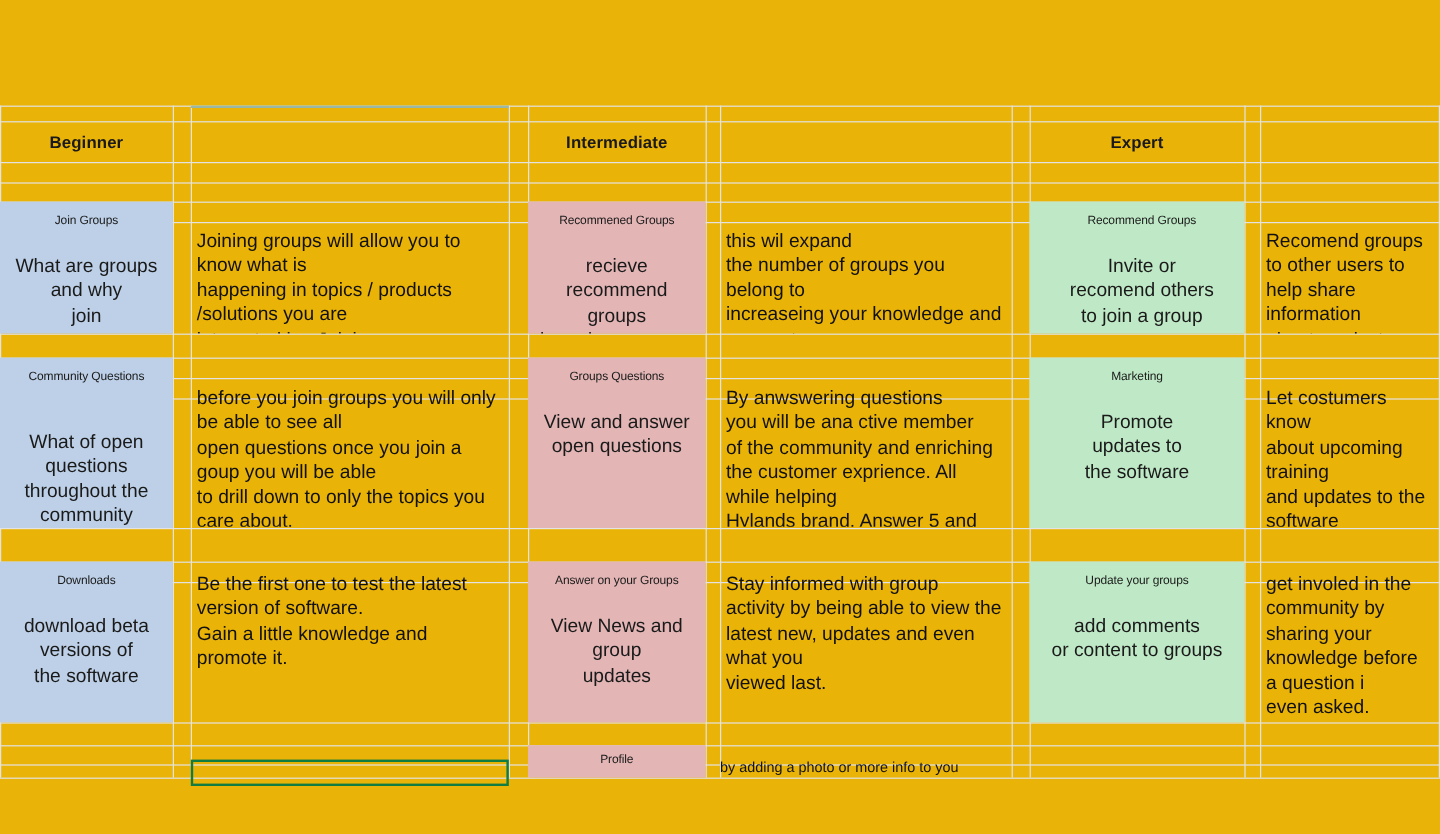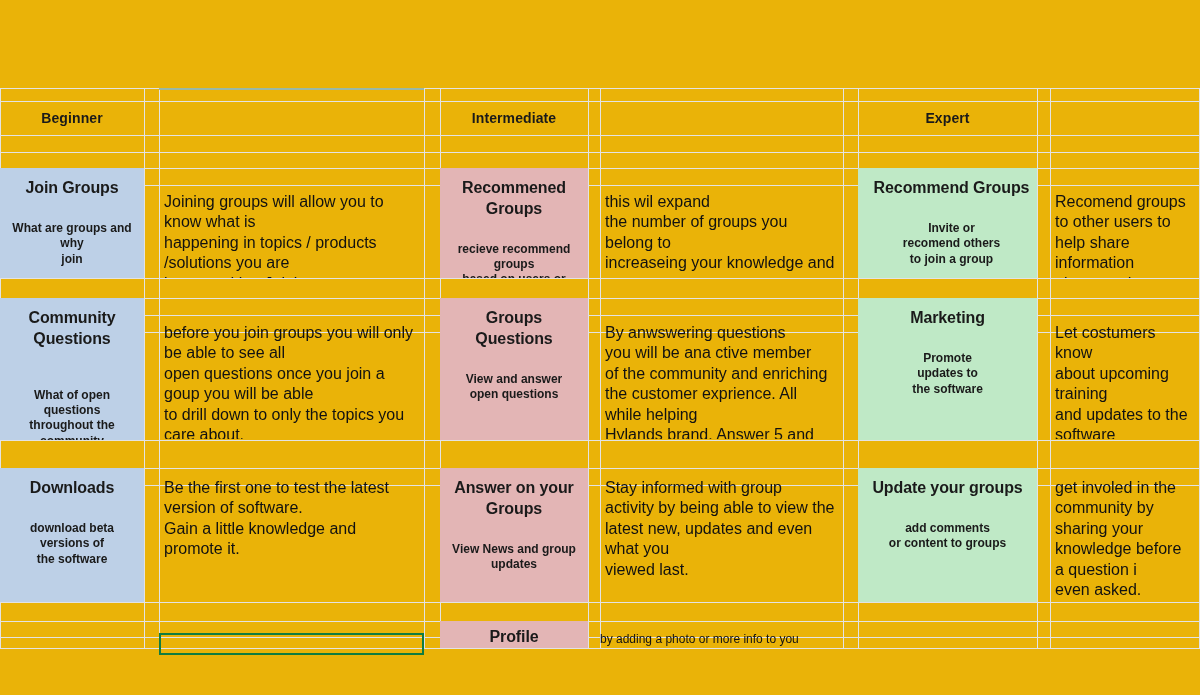--- a/index.html
+++ b/index.html
@@ -46,29 +46,29 @@
   }
 
   .label-cell {
     display: flex;
     flex-direction: column;
     align-items: center;
     padding: 10px 6px 6px 6px;
     text-align: center;
   }
   .label-cell .title {
-    font-size: 16px;
-    font-weight: bold;
+    font-size: 10px;
+    font-weight: normal;
     line-height: 1.3;
     letter-spacing: -0.1px;
   }
   .label-cell .sub {
     margin-top: 22px;
-    font-size: 12px;
-    font-weight: bold;
+    font-size: 16px;
+    font-weight: normal;
     line-height: 1.28;
     white-space: pre-line;
   }
 
   .blue  { background: #bdd0e7; }
   .pink  { background: #e3b5b5; }
   .green { background: #bfe9c6; }
 
   .desc-cell {
     padding: 4px 6px 4px 5px;

